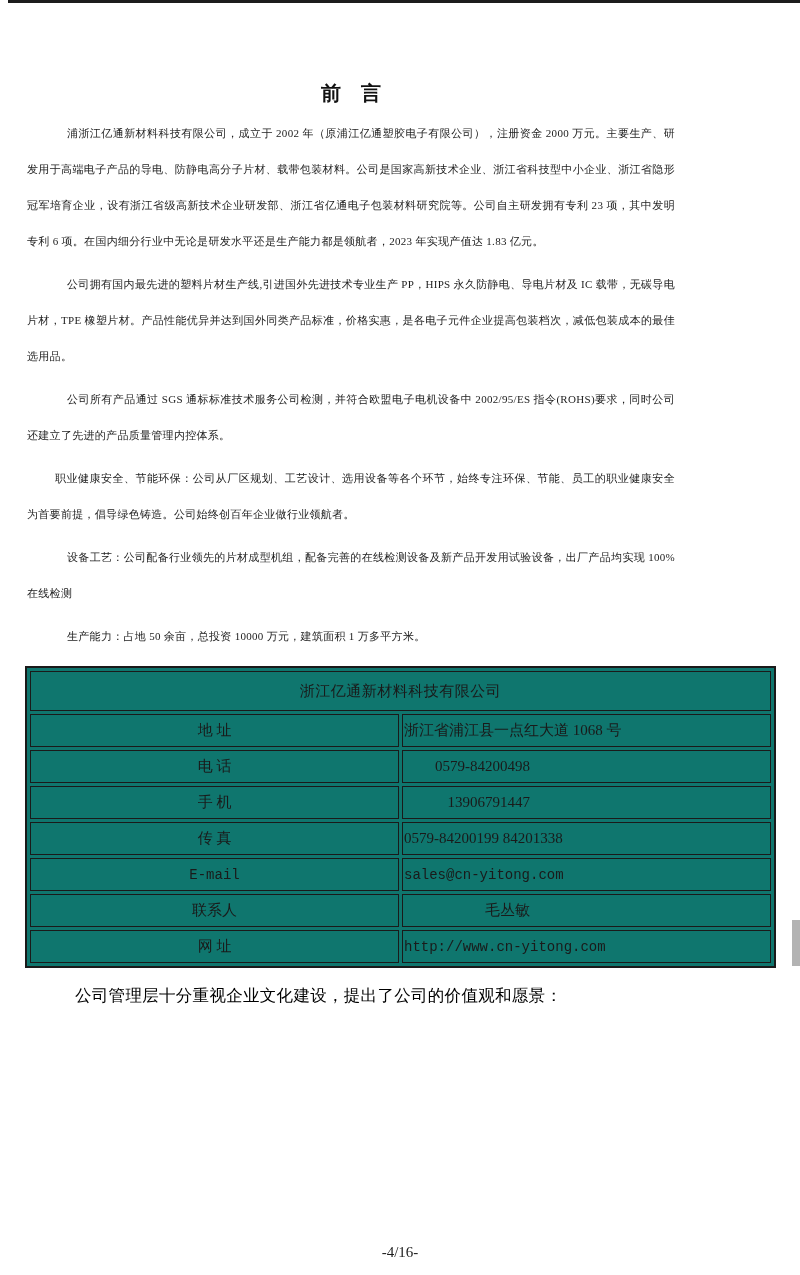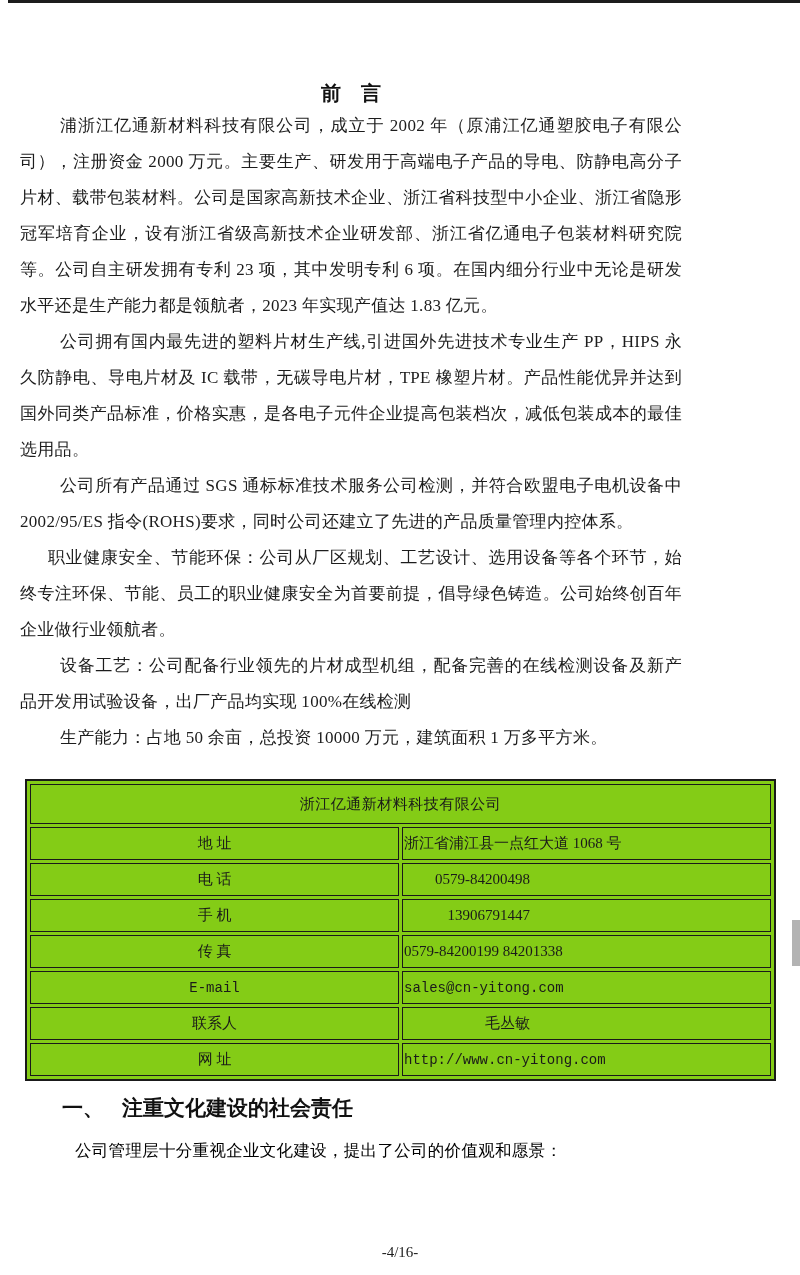--- a/index.html
+++ b/index.html
@@ -41,41 +41,41 @@
   }
   .doc-title {
     margin: 78px 0 0 0;
     text-align: center;
     font-size: 20px;
     font-weight: bold;
     line-height: 30px;
     color: #111;
   }
   p.body-par {
-    margin: 0;
-    font-size: 17px;
+    margin: 7px;
+    font-size: 11px;
     line-height: 36px;
     letter-spacing: 0.3px;
     text-align: justify;
     color: #1c1c1c;
     font-family: Liberation Serif, serif;
   }
   .par-1 { margin-top: 24px; text-indent: 40px; }
   .par-2 { margin-top: 16px; text-indent: 40px; }
   .par-3 { margin-top: 14px; text-indent: 40px; }
   .par-4 { margin-top: 0;    text-indent: 28px; }
   .par-5 { margin-top: 20px; text-indent: 40px; }
   .par-6 { margin-top: 22px; text-indent: 40px; }
   table.company-table {
-    margin: 23px 0 0 5px;
+    margin: 12px 0 0 5px;
     width: 751px;
     border: 2px solid #1a1a1a;
     border-collapse: separate;
     border-spacing: 3px;
-    background: #84cc16;
+    background: #0f766e;
     table-layout: fixed;
   }
   table.company-table td {
     border: 1px solid #1a1a1a;
     font-size: 15px;
     vertical-align: middle;
     overflow: hidden;
     white-space: nowrap;
   }
   td.tbl-header {
@@ -173,21 +173,18 @@
         <td class="tbl-label">联系人</td>
         <td class="tbl-value">毛丛敏</td>
       </tr>
       <tr>
         <td class="tbl-label">网 址</td>
         <td class="tbl-value mono">http://www.cn-yitong.com</td>
       </tr>
     </tbody>
   </table>
 
-  <div class="section-heading">
-    <span class="sec-num">一、</span><span>注重文化建设的社会责任</span>
-  </div>
 
   <p class="closing-par">公司管理层十分重视企业文化建设，提出了公司的价值观和愿景：</p>
 
 </div>
 
 <div class="page-footer">-4/16-</div>
 
 </body></html>

